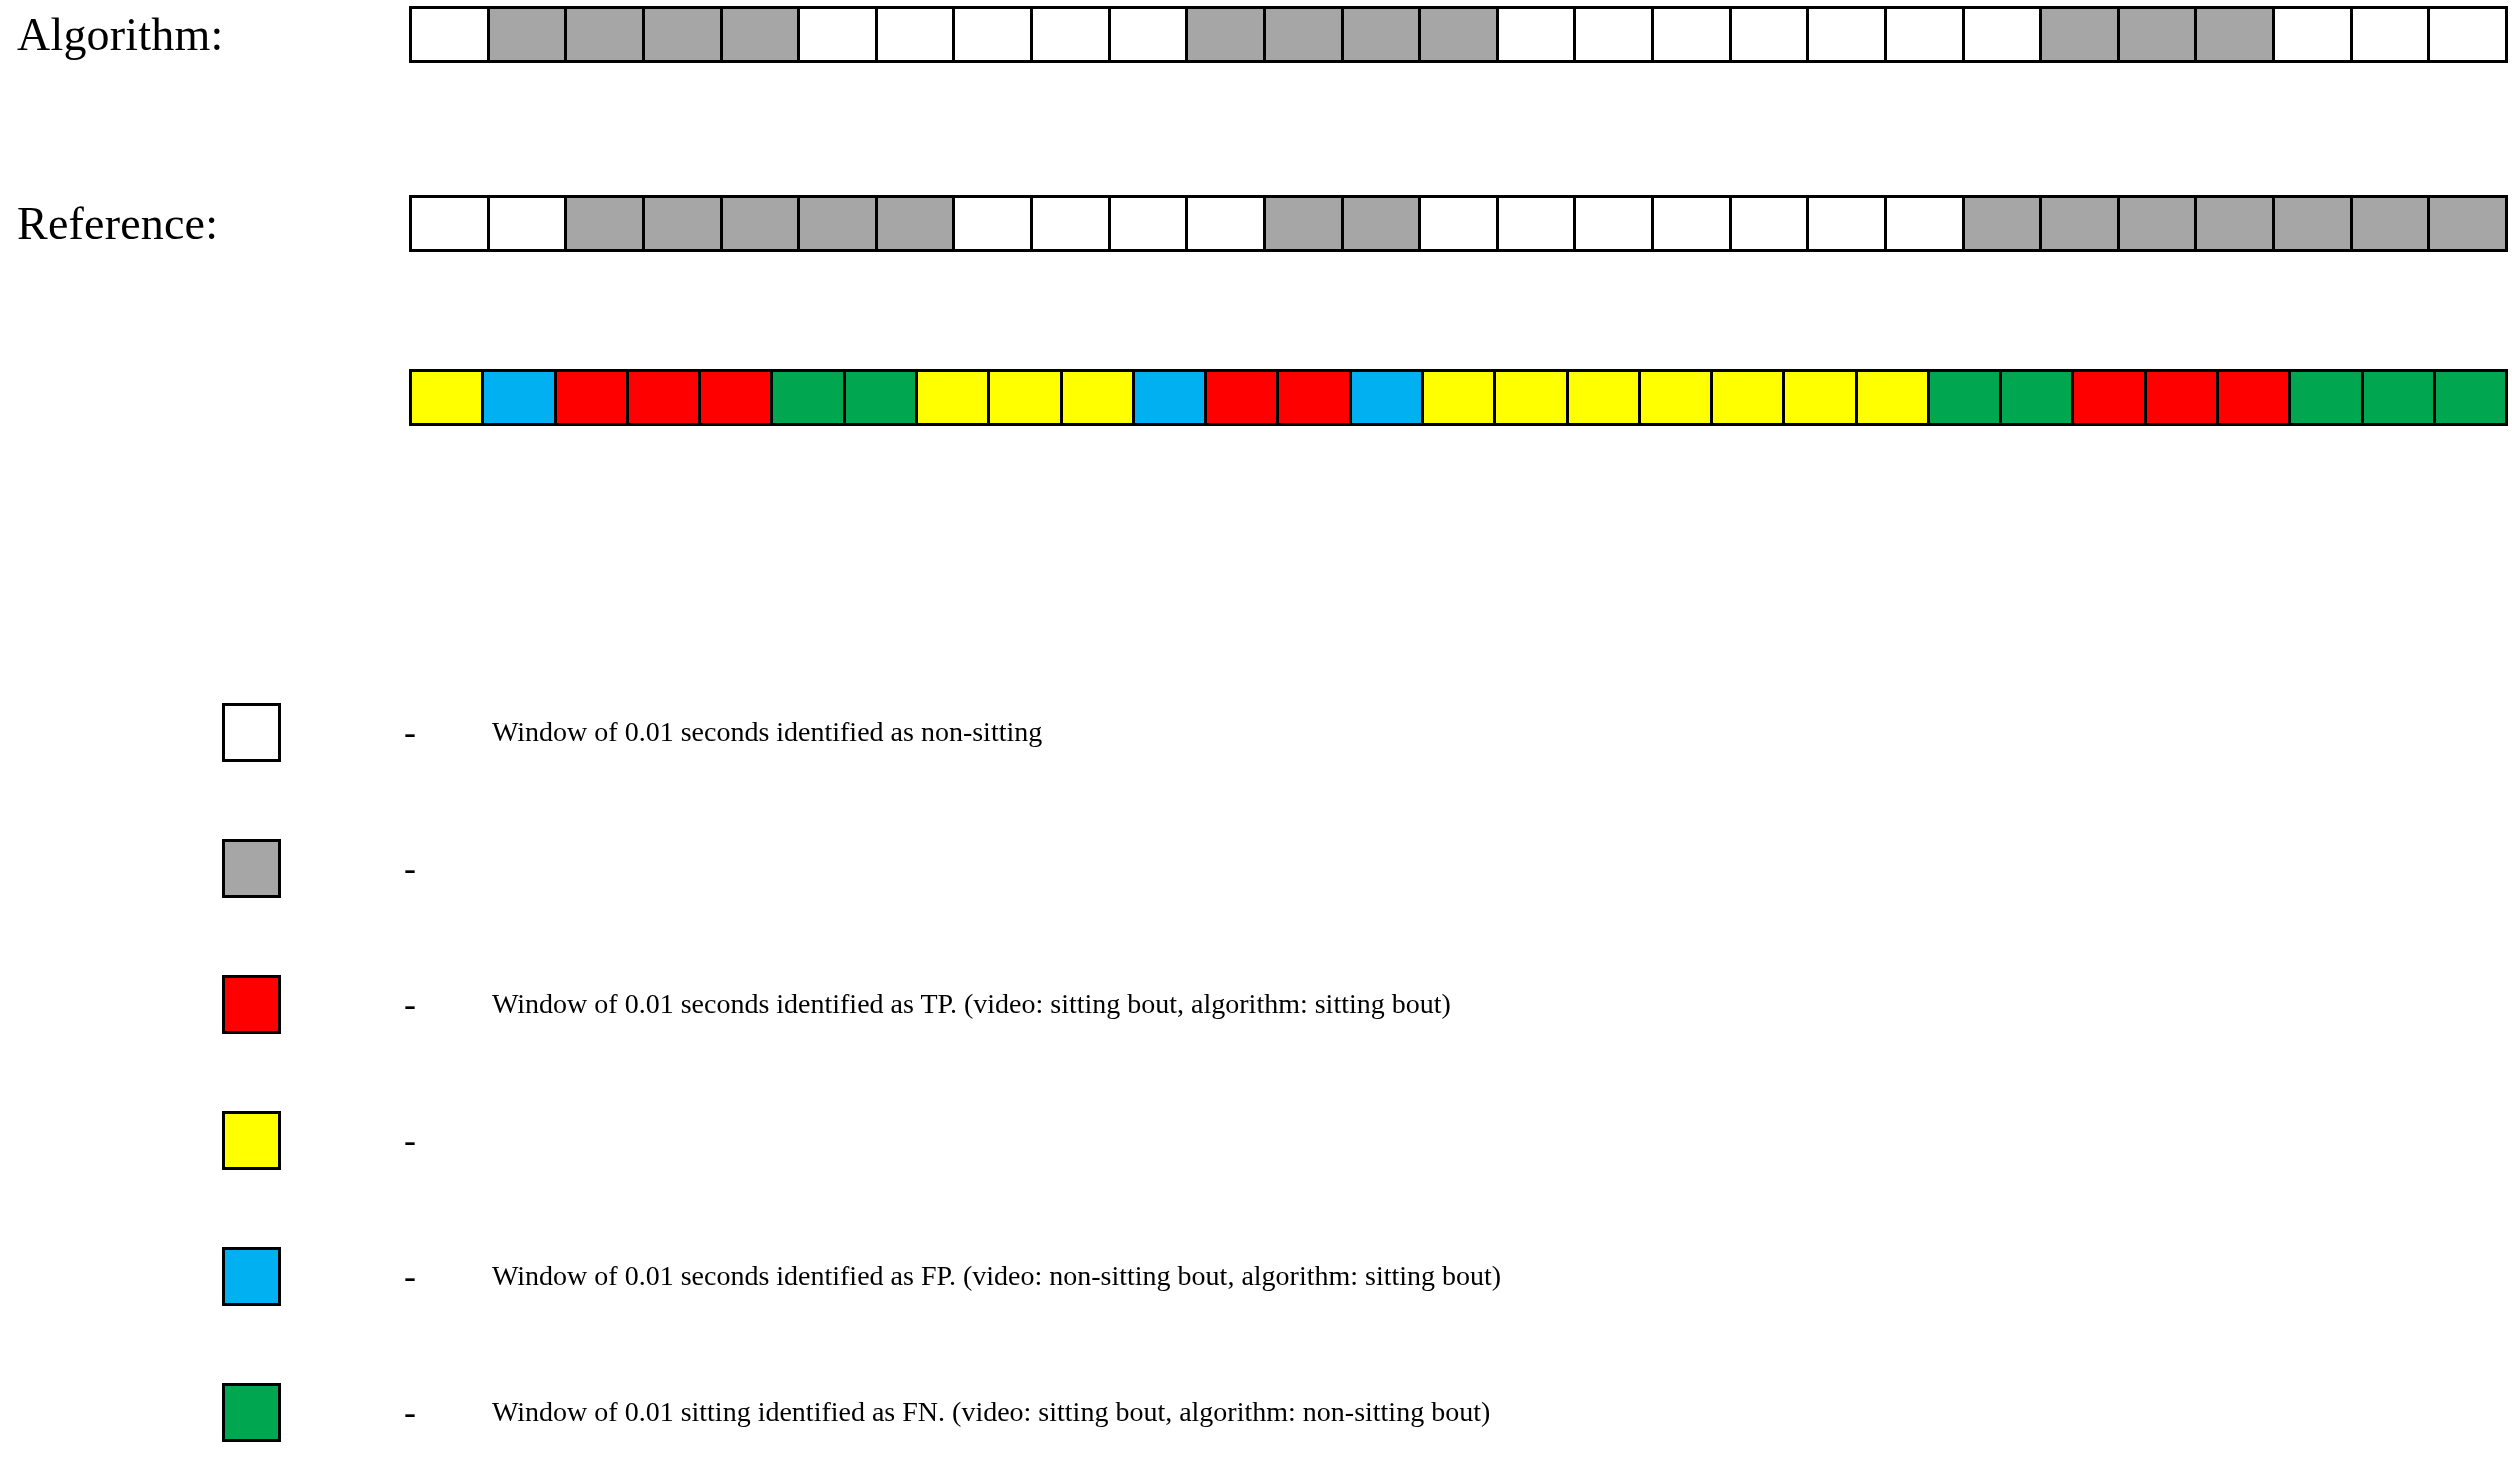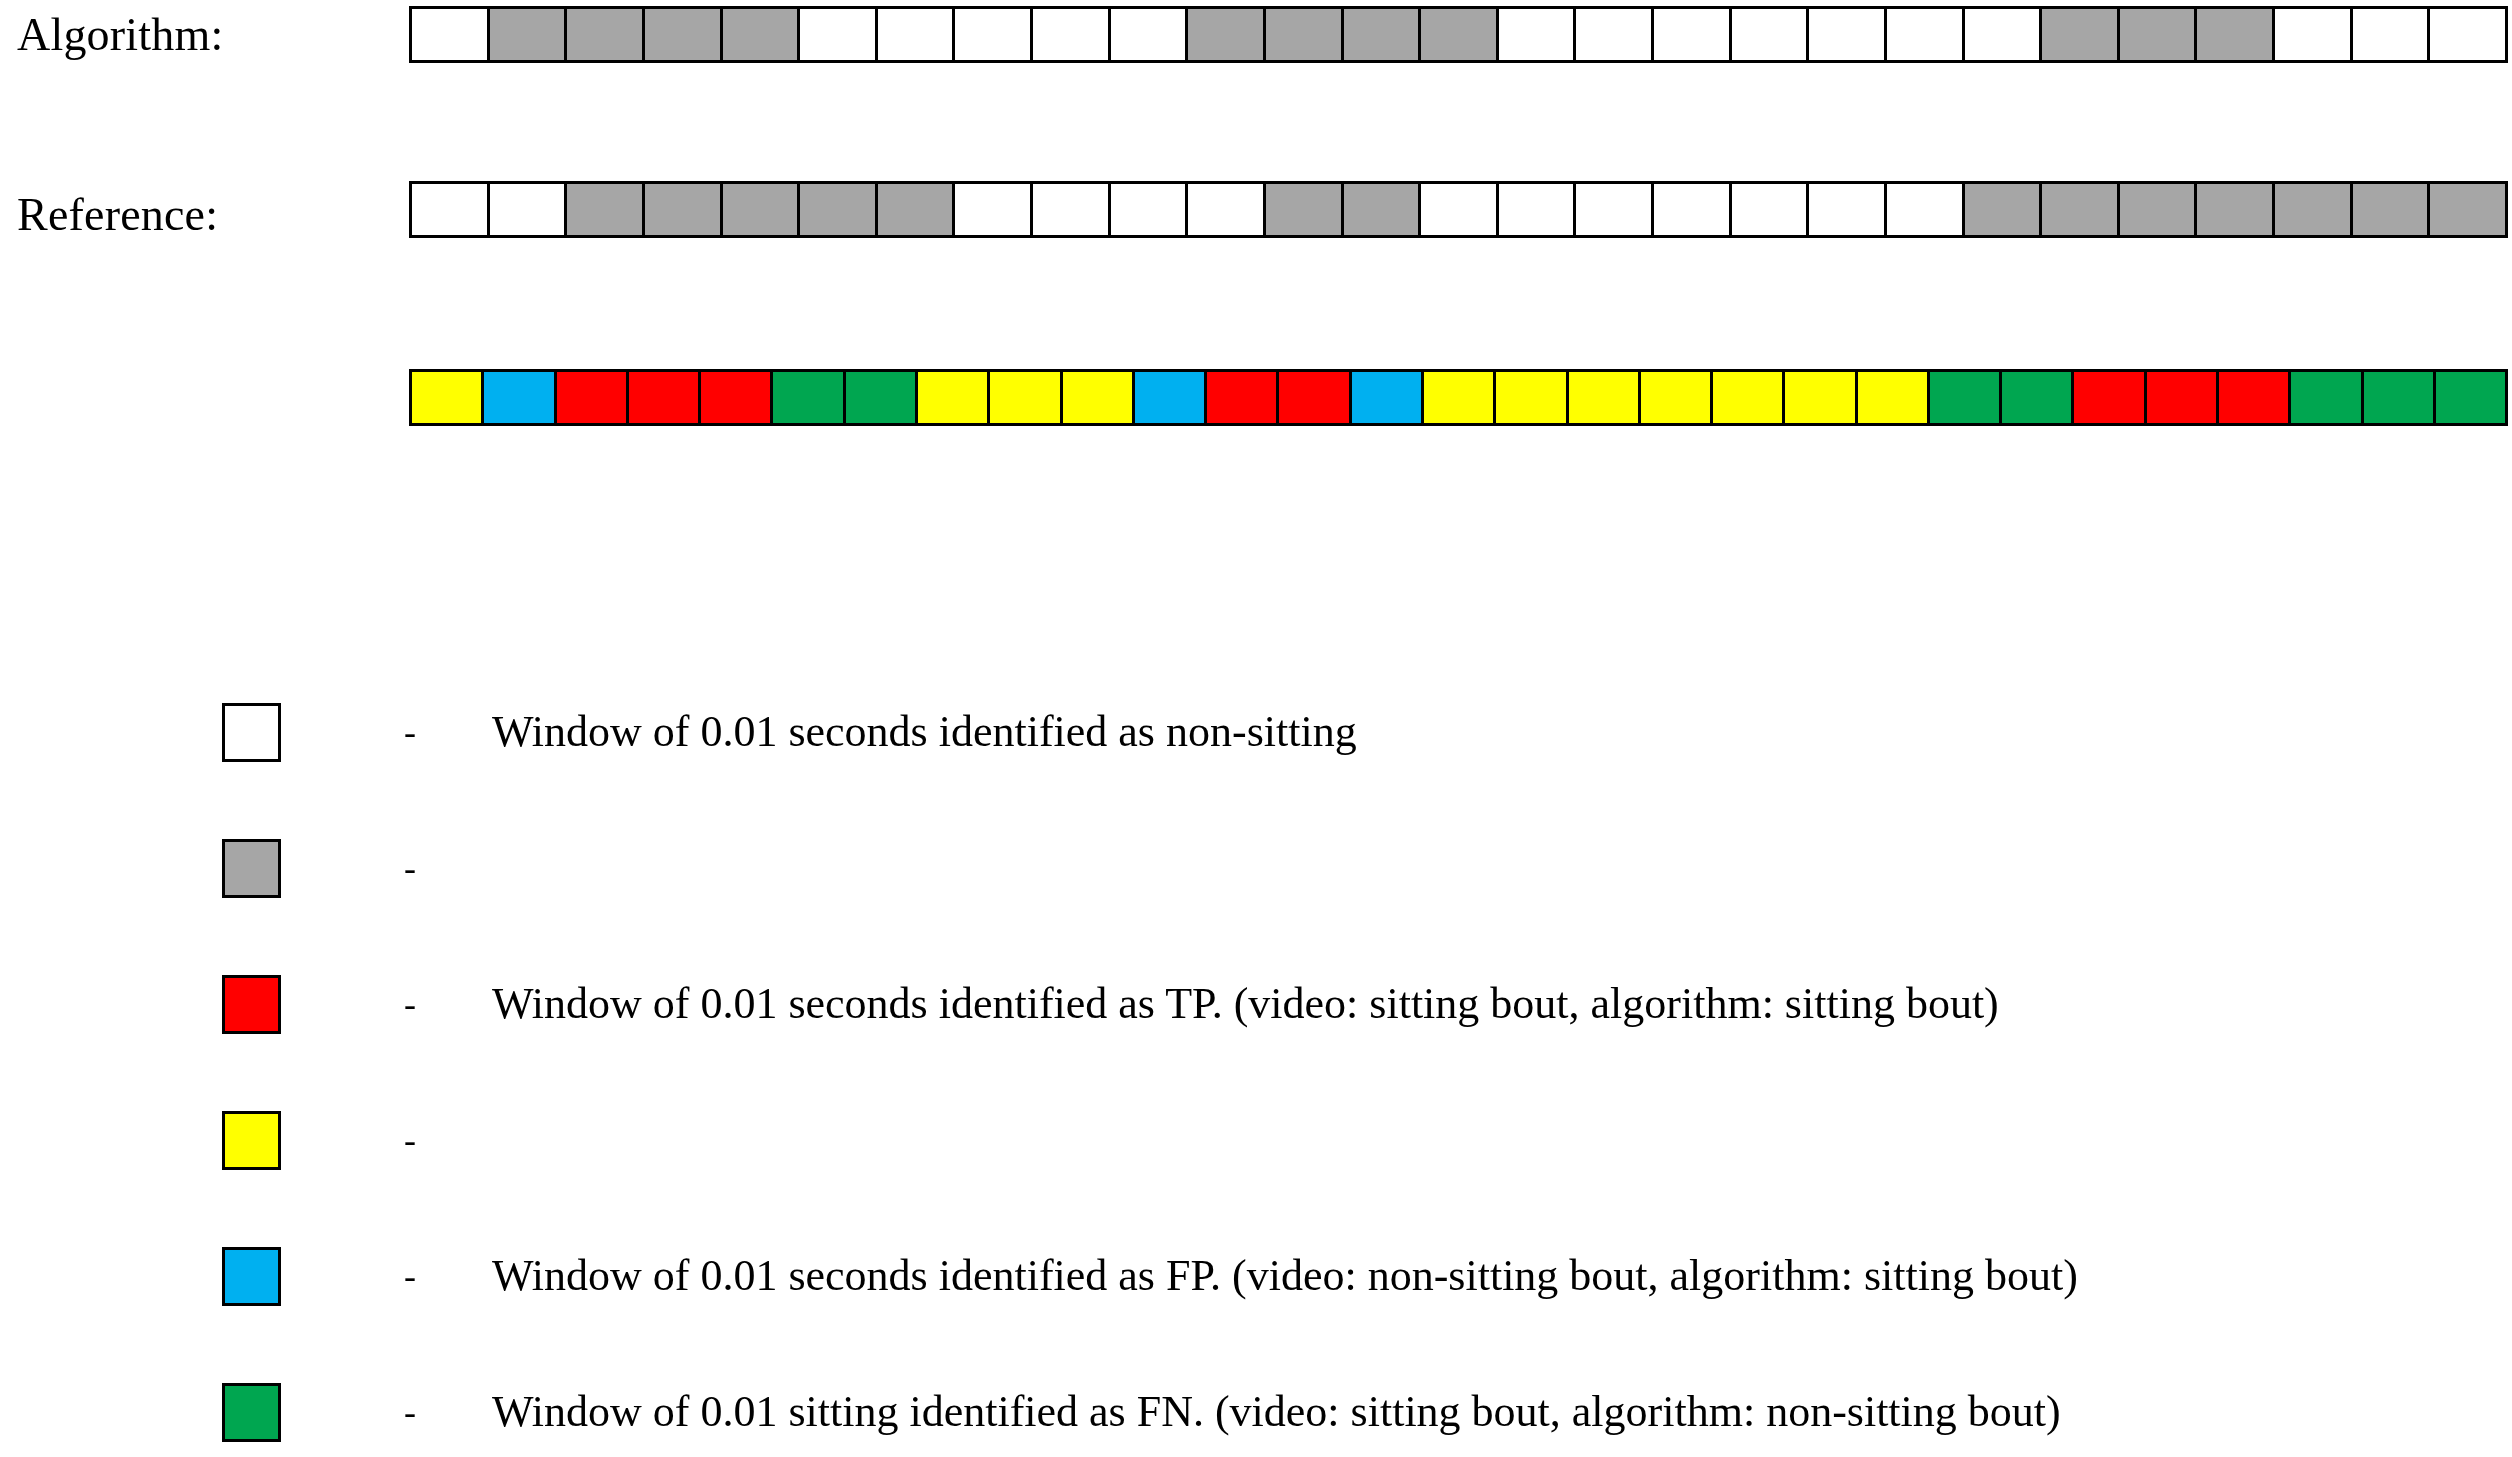--- a/index.html
+++ b/index.html
@@ -98,21 +98,21 @@
   .dash {
     width: 100px;
     text-align: center;
     font-size: 36px;
     line-height: 1;
     flex: 0 0 auto;
     margin-left: 79px;
   }
 
   .legend-text {
-    font-size: 44px;
+    font-size: 28px;
     line-height: 1.15;
     white-space: nowrap;
     margin-left: 32px;
   }
 
   .legend-text .note {
   }
 </style>
 </head>
 <body>
@@ -145,21 +145,21 @@
         <div class="cell c-white"></div>
         <div class="cell c-gray"></div>
         <div class="cell c-gray"></div>
         <div class="cell c-gray"></div>
         <div class="cell c-white"></div>
         <div class="cell c-white"></div>
         <div class="cell c-white"></div>
       </div>
   </div>
 
-  <div class="row" id="row-reference" style="top: 169px; align-items: flex-end;">
+  <div class="row" id="row-reference" style="top: 189px;">
     <div class="row-label">Reference:</div>
     <div class="strip" id="strip-reference">
         <div class="cell c-white"></div>
         <div class="cell c-white"></div>
         <div class="cell c-gray"></div>
         <div class="cell c-gray"></div>
         <div class="cell c-gray"></div>
         <div class="cell c-gray"></div>
         <div class="cell c-gray"></div>
         <div class="cell c-white"></div>

